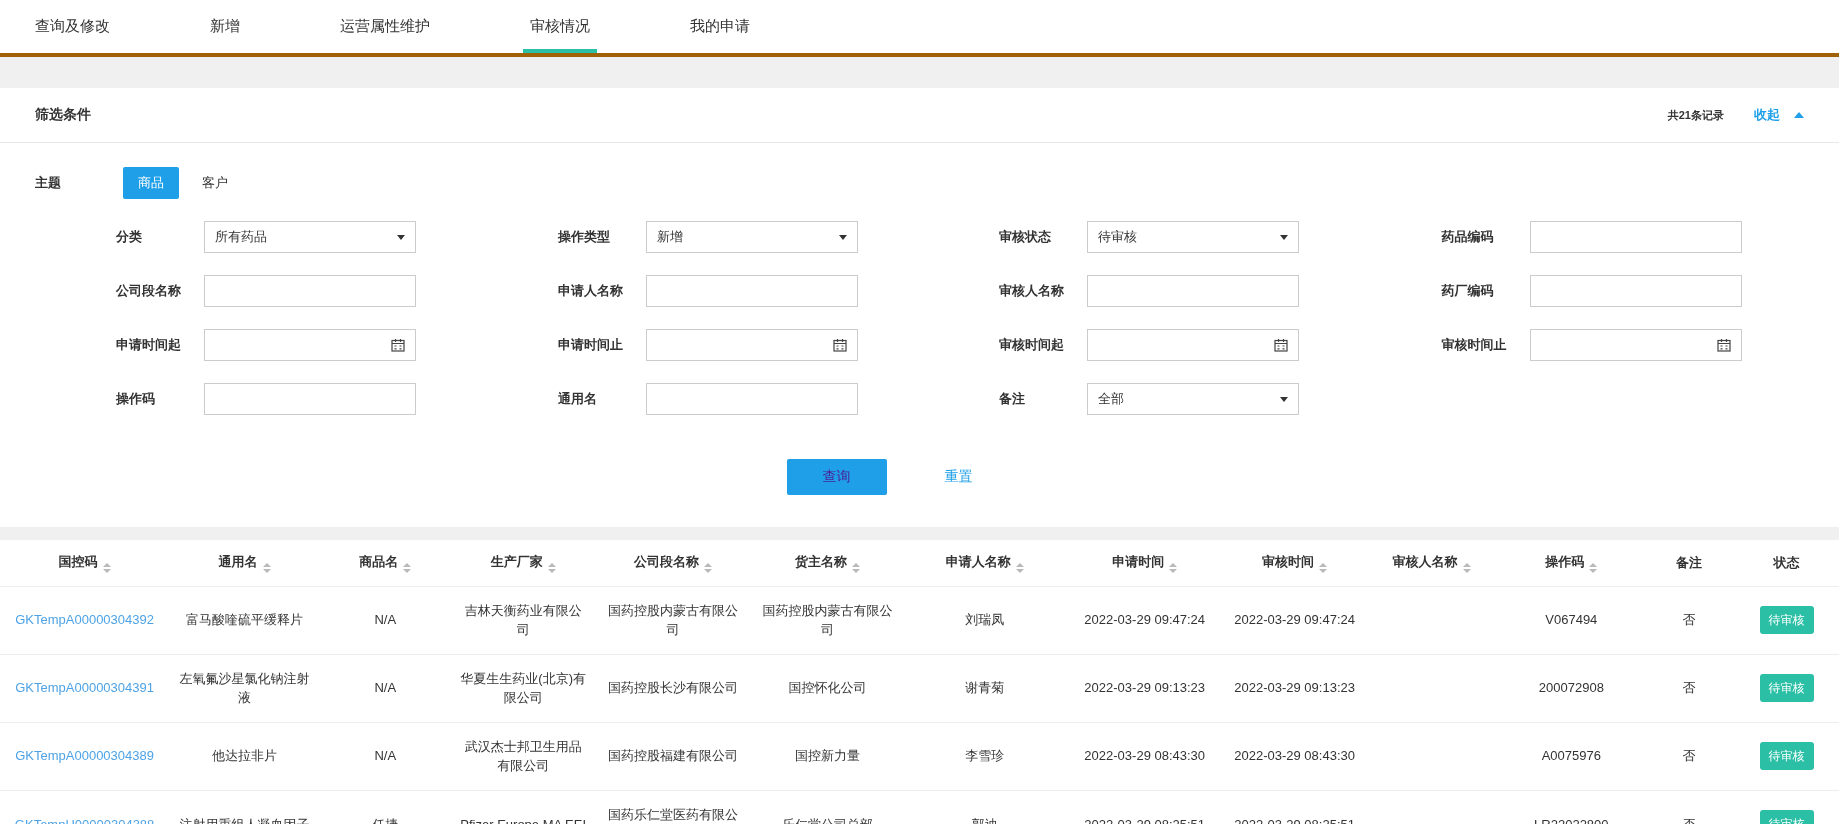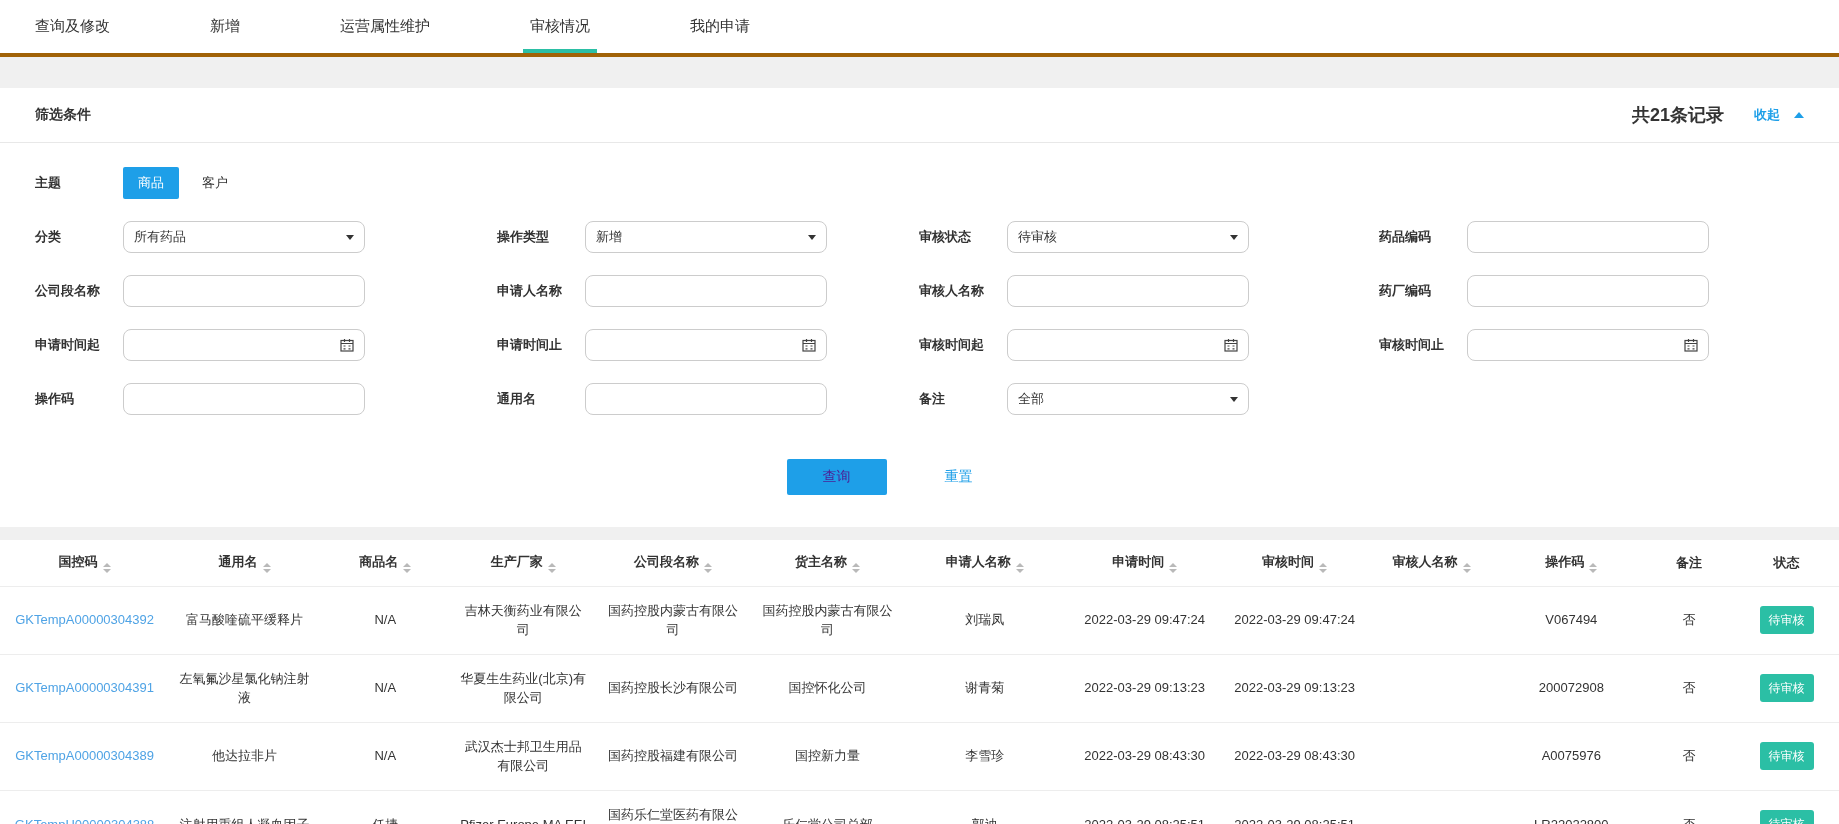--- a/index.html
+++ b/index.html
@@ -33,35 +33,35 @@
   }
   
   .card{background:#fff;}
   .filter-card{margin-top:31px;height:439px;}
   .filter-head{
     height:55px;display:flex;align-items:center;justify-content:space-between;
     padding:0 35px;border-bottom:1px solid var(--divider);
   }
   .filter-title{font-size:14px;font-weight:700;}
   .head-right{display:flex;align-items:center;gap:30px;}
-  .record-count{font-size:18px;font-weight:700;}
+  .record-count{font-size:11px;font-weight:700;}
   .collapse{color:var(--blue);font-size:13px;font-weight:700;display:flex;align-items:center;gap:14px;cursor:pointer;}
   .caret-up{width:0;height:0;border-left:5px solid transparent;border-right:5px solid transparent;border-bottom:6px solid var(--blue);display:inline-block;}
   .topic-row{display:flex;align-items:center;padding:24px 35px 0;font-family:Liberation Serif, serif;}
   .topic-label{width:88px;font-size:13px;font-weight:700;flex:none;}
   .topic-btn{font-size:13px;padding:7px 15px;border-radius:2px;margin-right:8px;cursor:pointer;color:#333;}
   .topic-btn.selected{background:var(--blue);color:#fff;}
   .filter-grid{
     display:grid;grid-template-columns:462px 422px 460px 1fr;
     row-gap:22px;padding:22px 35px 0;
   }
-  .fcell{display:flex;align-items:center;}
+  .fcell{display:flex;align-items:center;justify-content:center;}
   .flabel{width:88px;font-size:13px;font-weight:700;flex:none;}
   .fctrl{
-    width:242px;height:32px;border:1px solid var(--border);border-radius:8px;
+    width:212px;height:32px;border:1px solid var(--border);border-radius:0;
     background:#fff;display:flex;align-items:center;justify-content:space-between;
     padding:12px 10px;font-size:13px;color:#333;
   }
   input.fctrl{display:block;outline:none;}
   .caret-down{width:0;height:0;border-left:4px solid transparent;border-right:4px solid transparent;border-top:5px solid #333;display:inline-block;}
   .cal svg{display:block;}
   .btn-row{display:flex;justify-content:center;align-items:center;gap:58px;margin-top:44px;transform:translateX(-40px);}
   .query-btn{
     width:100px;height:36px;background:var(--blue);color:#4c1d95;border:none;
     border-radius:2px;font-size:14px;cursor:pointer;font-family:inherit;

